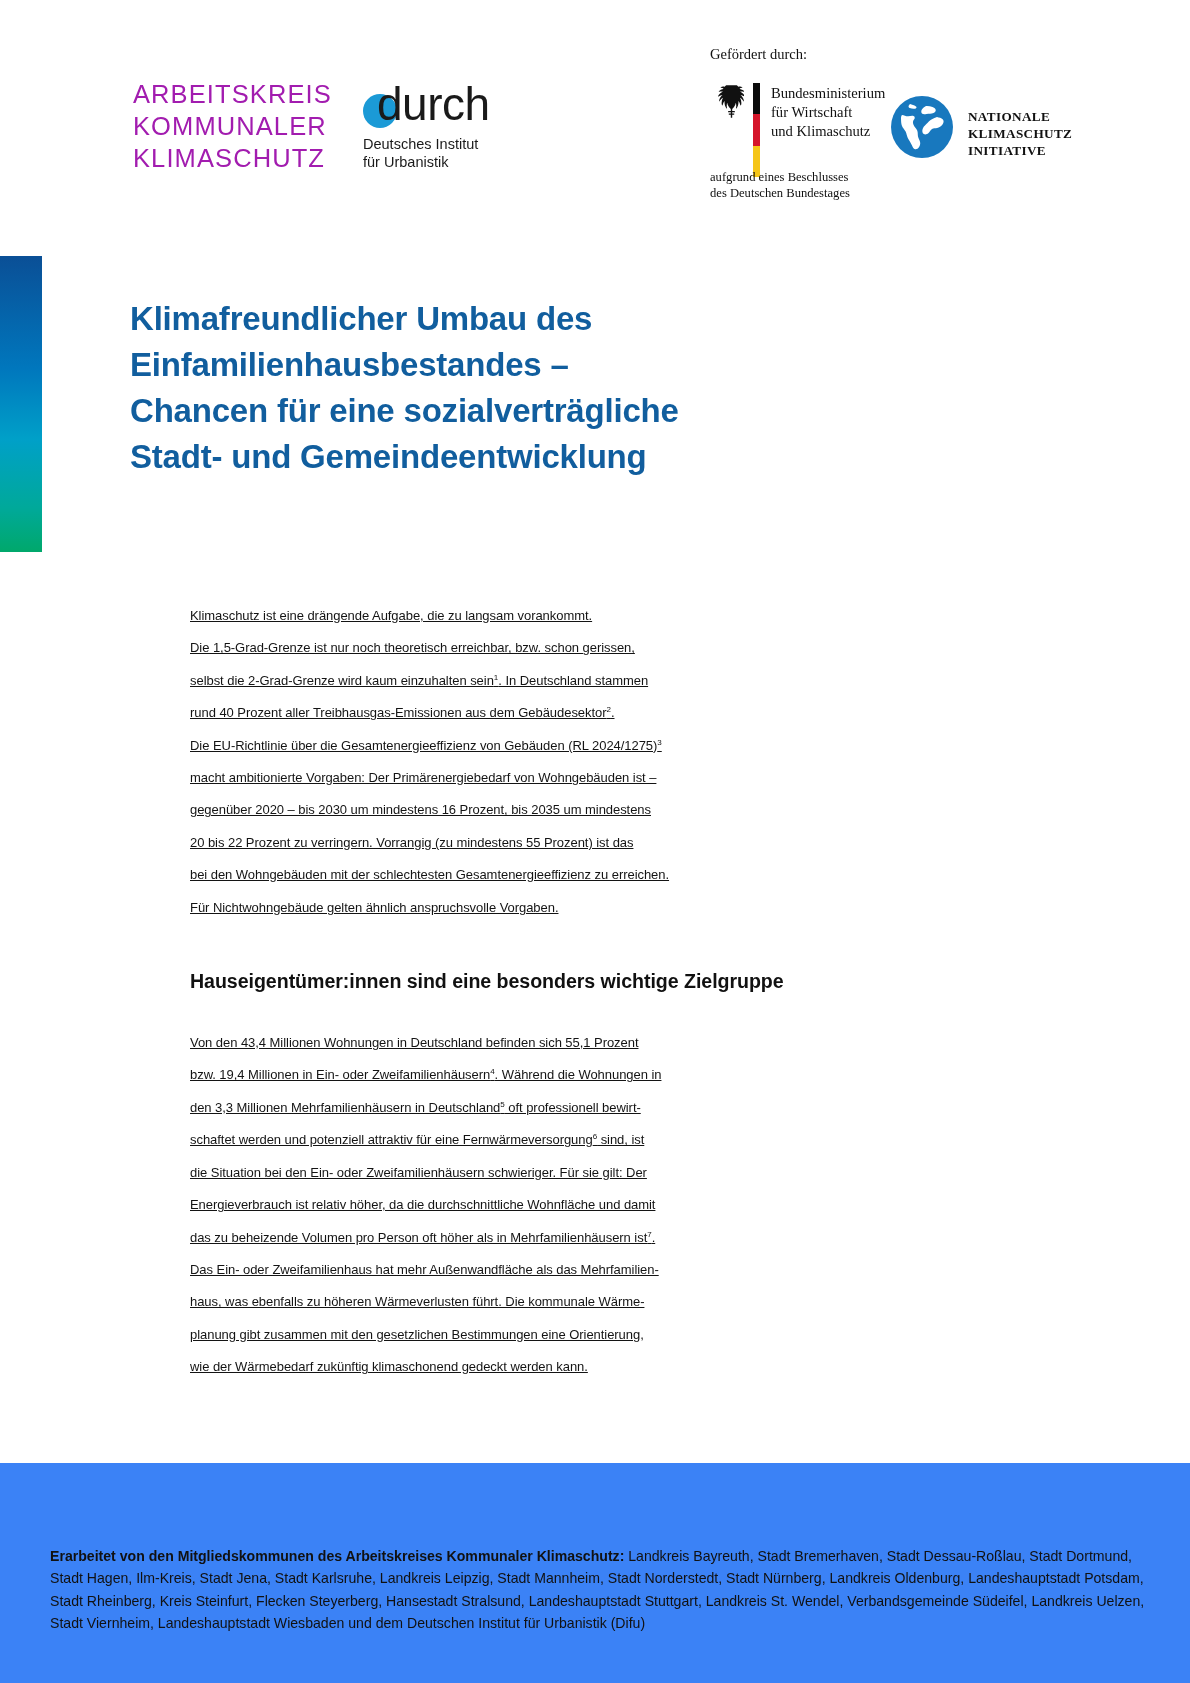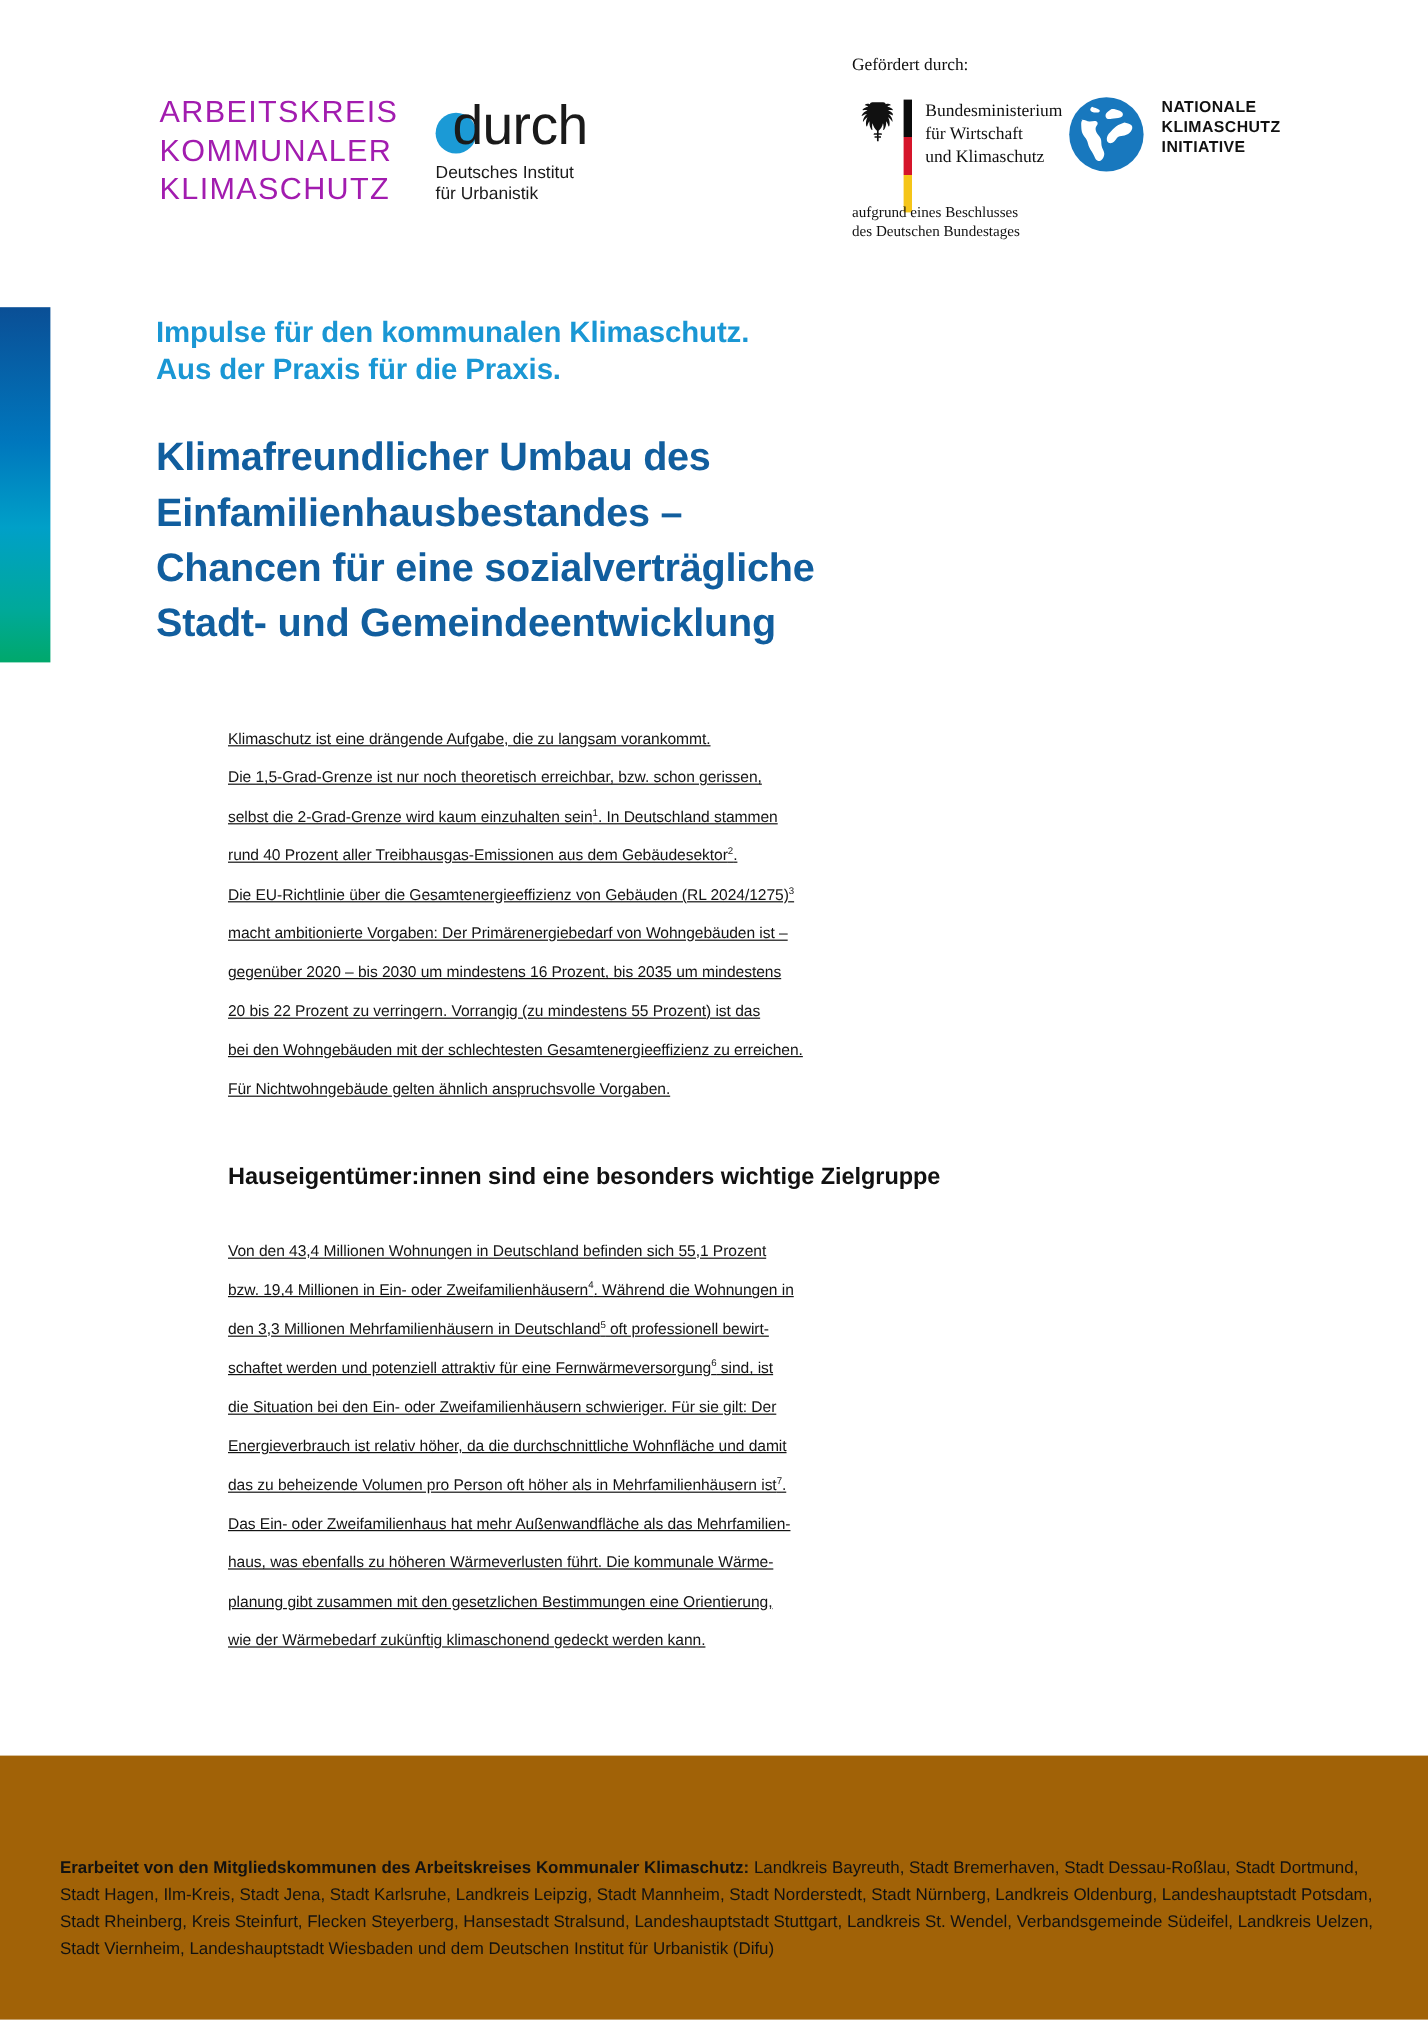--- a/index.html
+++ b/index.html
@@ -118,23 +118,24 @@
     font-family: "Liberation Serif", serif;
     font-size: 12.6px;
     line-height: 15.5px;
     color: #101010;
     white-space: pre-line;
   }
 
   .nki {
     position: absolute;
     left: 890px;
-    top: 80px;
+    top: 95px;
     display: flex;
-    align-items: flex-start;
+    align-items: flex-end;
+    font-family: Liberation Serif, serif;
   }
   .nki-globe { width: 64px; height: 64px; flex: none; }
   .nki-text {
     margin-left: 14px;
     font-size: 13.2px;
     line-height: 17px;
     font-weight: 700;
     letter-spacing: 0.35px;
     color: #111111;
     white-space: pre-line;
@@ -201,21 +202,21 @@
   }
   sup { font-size: 0.62em; vertical-align: super; line-height: 0; }
 
   
   .footer {
     position: absolute;
     left: 0;
     bottom: 0;
     width: 1190px;
     height: 220px;
-    background: #a16207;
+    background: #3b82f6;
   }
   .footer-inner {
     position: absolute;
     left: 50px;
     top: 82px;
     width: 1095px;
     font-size: 14.1px;
     line-height: 22.4px;
     color: #111111;
   }
@@ -267,22 +268,20 @@
     </svg>
     <div class="nki-text">NATIONALE
 KLIMASCHUTZ
 INITIATIVE</div>
   </div>
 </div>
 
 <div class="side-bar"></div>
 
 <div class="title-block">
-  <div class="kicker">Impulse für den kommunalen Klimaschutz.
-Aus der Praxis für die Praxis.</div>
   <div class="main-title">Klimafreundlicher Umbau des
 Einfamilienhausbestandes –
 Chancen für eine sozialverträgliche
 Stadt- und Gemeindeentwicklung</div>
 </div>
 
 <div class="content">
 
   <div class="para"><span>Klimaschutz ist eine drängende Aufgabe, die zu langsam vorankommt.
 Die 1,5-Grad-Grenze ist nur noch theoretisch erreichbar, bzw. schon gerissen,

